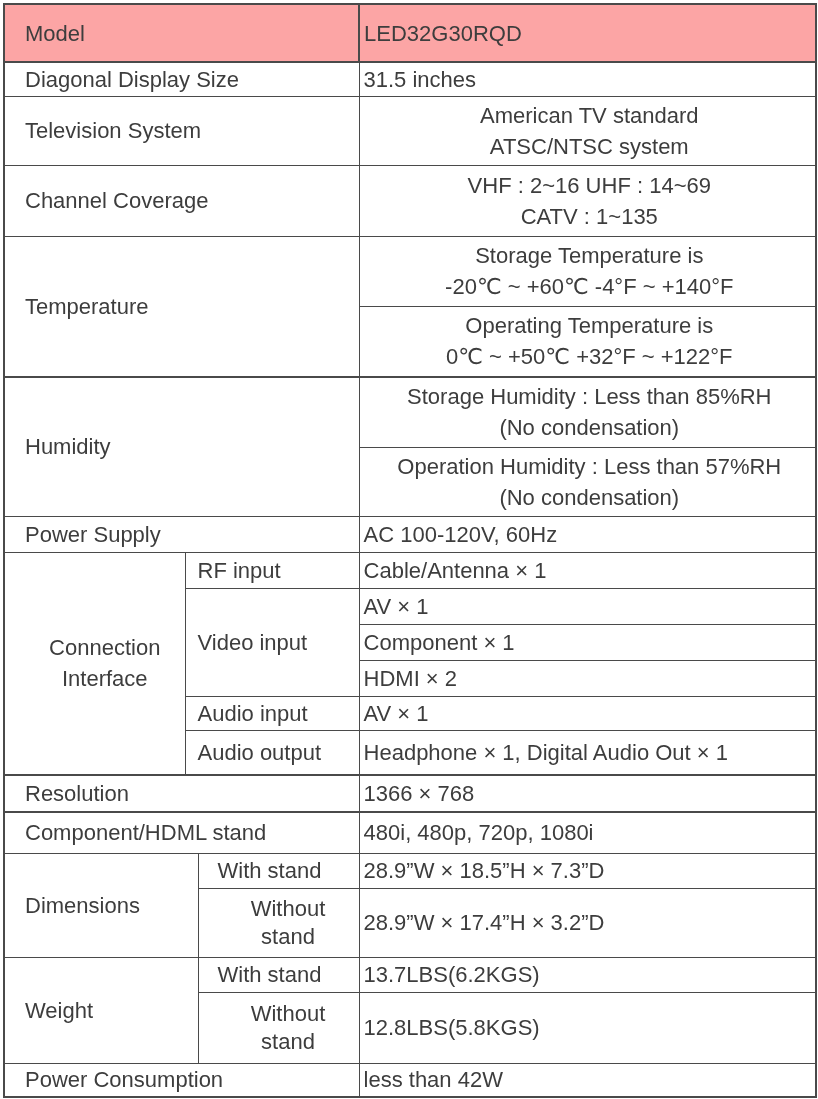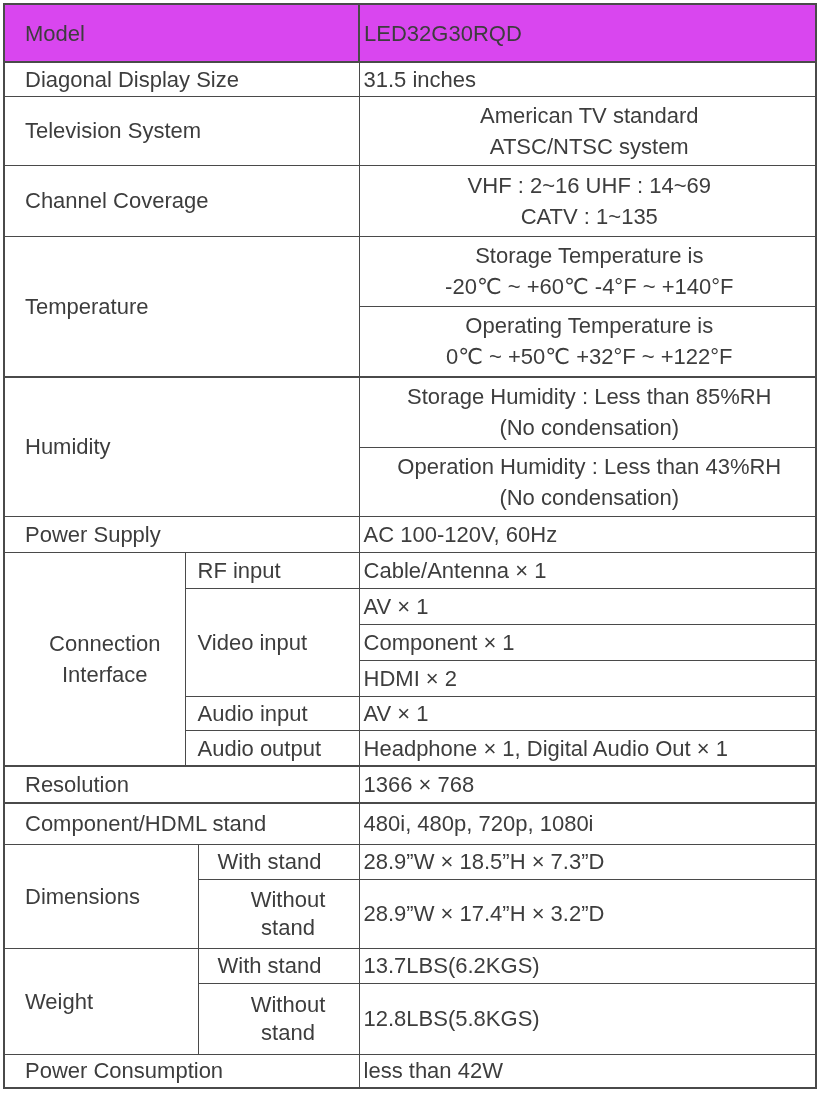--- a/index.html
+++ b/index.html
@@ -4,21 +4,21 @@
 <style>
   html, body { margin:0; padding:0; background:#ffffff; }
   body { width:818px; height:1099px; position:relative; overflow:hidden;
          font-family:"Liberation Sans", "DejaVu Sans", sans-serif; color:#3d3d3d; }
   table { position:absolute; left:3px; top:3px; border-collapse:collapse;
           width:812px; table-layout:fixed; }
   td { border:1.5px solid #4a4a4a; padding:0 0 0 20px; font-size:22px; line-height:31px;
        vertical-align:middle; color:#3d3d3d; }
   td.v { padding-left:4px; }
   td.sub { padding-left:12px; }
-  tr.head td { background:#d946ef; height:56px; border-width:2.5px; }
+  tr.head td { background:#fca5a5; height:56px; border-width:2.5px; }
   table { border:2.5px solid #4a4a4a; }
   .lines span { display:block;text-align:center; }
   .thick-top td { border-top-width:2.5px; }
 </style>
 </head>
 <body>
 
 <table>
   <colgroup>
     <col style="width:181px">
@@ -70,21 +70,21 @@
 
   <tr class="thick-top" style="height:70px">
     <td colspan="3" rowspan="2">Humidity</td>
     <td class="v lines">
       <span>Storage Humidity : Less than 85%RH</span>
       <span>(No condensation)</span>
     </td>
   </tr>
   <tr style="height:69px">
     <td class="v lines">
-      <span>Operation Humidity : Less than 43%RH</span>
+      <span>Operation Humidity : Less than 57%RH</span>
       <span>(No condensation)</span>
     </td>
   </tr>
 
   <tr style="height:36px">
     <td colspan="3">Power Supply</td>
     <td class="v">AC 100-120V, 60Hz</td>
   </tr>
 
   <tr style="height:36px">
@@ -102,21 +102,21 @@
   <tr style="height:36px">
     <td class="v">Component × 1</td>
   </tr>
   <tr style="height:36px">
     <td class="v">HDMI × 2</td>
   </tr>
   <tr style="height:34px">
     <td colspan="2" class="sub">Audio input</td>
     <td class="v">AV × 1</td>
   </tr>
-  <tr style="height:36px">
+  <tr style="height:45px">
     <td colspan="2" class="sub">Audio output</td>
     <td class="v">Headphone × 1, Digital Audio Out × 1</td>
   </tr>
   <tr style="height:0"></tr>
 
   <tr class="thick-top" style="height:37px">
     <td colspan="3">Resolution</td>
     <td class="v">1366 × 768</td>
   </tr>
 

